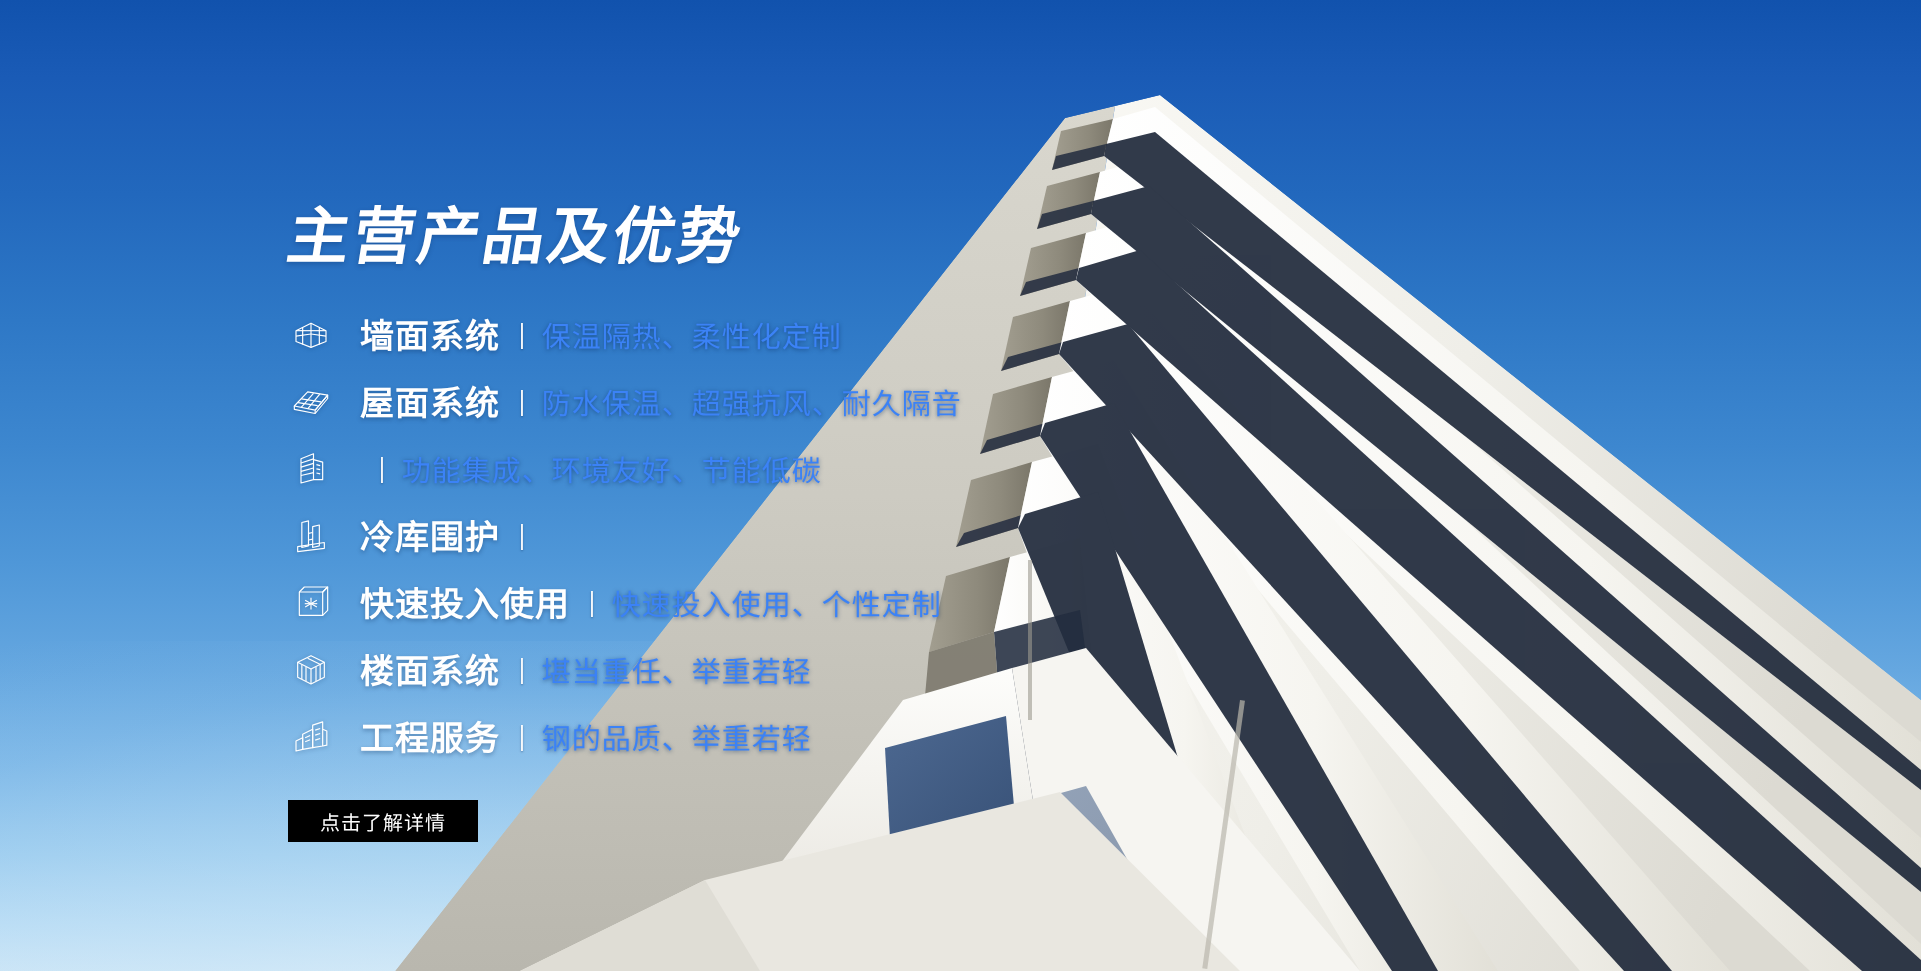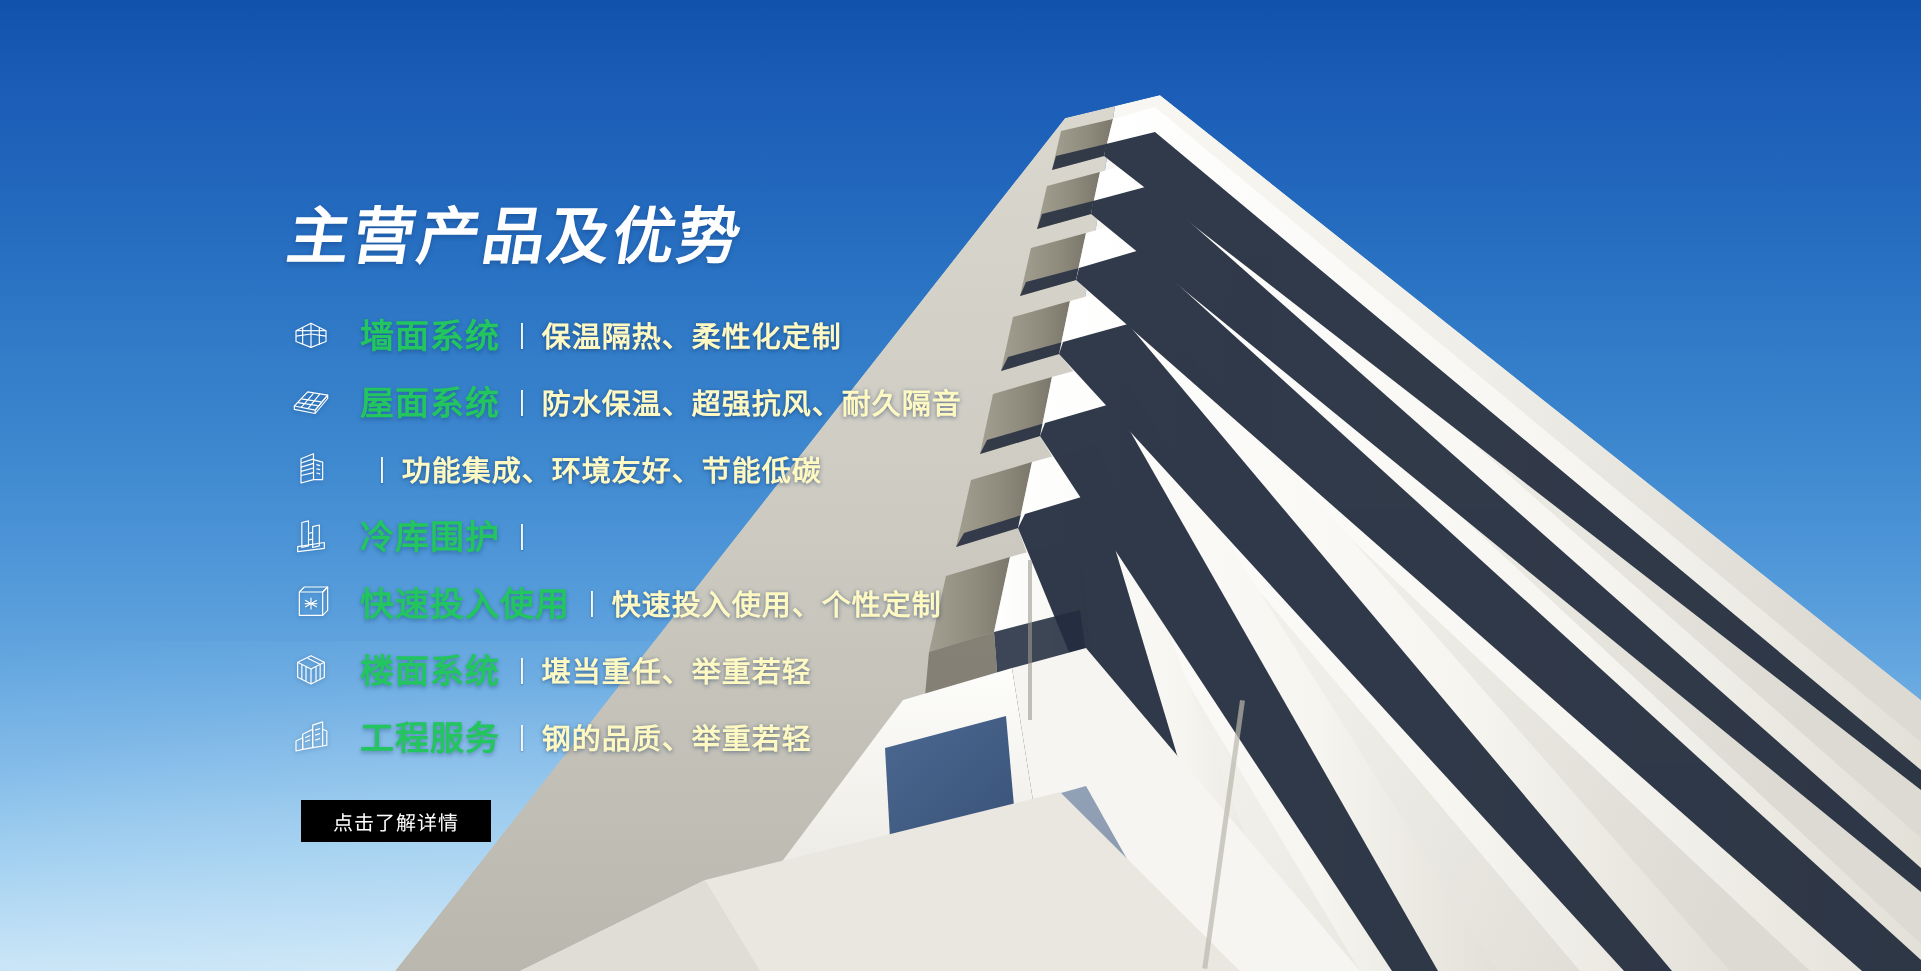--- a/index.html
+++ b/index.html
@@ -113,49 +113,49 @@
     align-items: center;
     justify-content: center;
   }
   .feature-icon svg {
     width: 40px;
     height: 40px;
     display: block;
     filter: drop-shadow(0 1px 2px rgba(10,45,95,0.35));
   }
   .feature-name {
-    color: #22c55e;
+    color: #ffffff;
     font-size: 34px;
     font-weight: 900;
     letter-spacing: 1px;
     white-space: nowrap;
     text-shadow: 0 2px 4px rgba(10,40,85,0.35);
     font-family: "DejaVu Sans", "Liberation Sans", sans-serif;
   }
   .feature-sep {
     color: #ffffff;
     font-size: 28px;
     font-weight: 700;
     margin: 0 16px 0 18px;
     transform: scaleX(0.5);
     display: inline-block;
     text-shadow: 0 1px 3px rgba(10,40,85,0.45);
   }
   .feature-desc {
-    color: #fef9c3;
+    color: #3b82f6;
     font-size: 29px;
-    font-weight: 700;
+    font-weight: 400;
     letter-spacing: 1px;
     white-space: nowrap;
     text-shadow: 0 1px 4px rgba(10,40,85,0.55);
   }
 
   .cta-button {
     position: absolute;
-    left: 301px;
+    left: 288px;
     top: 800px;
     width: 190px;
     height: 42px;
     background: #000000;
     color: #ffffff;
     font-size: 20px;
     letter-spacing: 1px;
     display: flex;
     align-items: center;
     justify-content: center;

